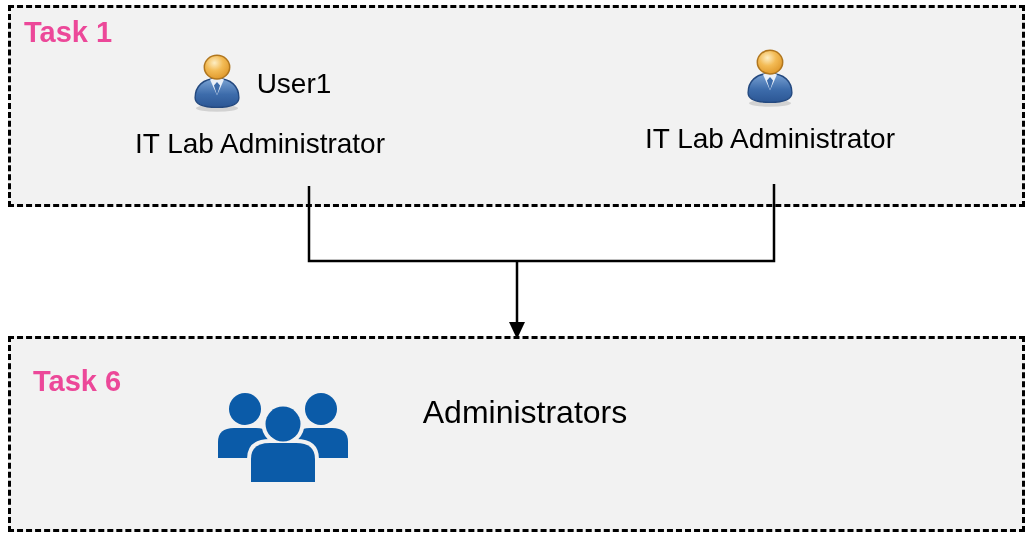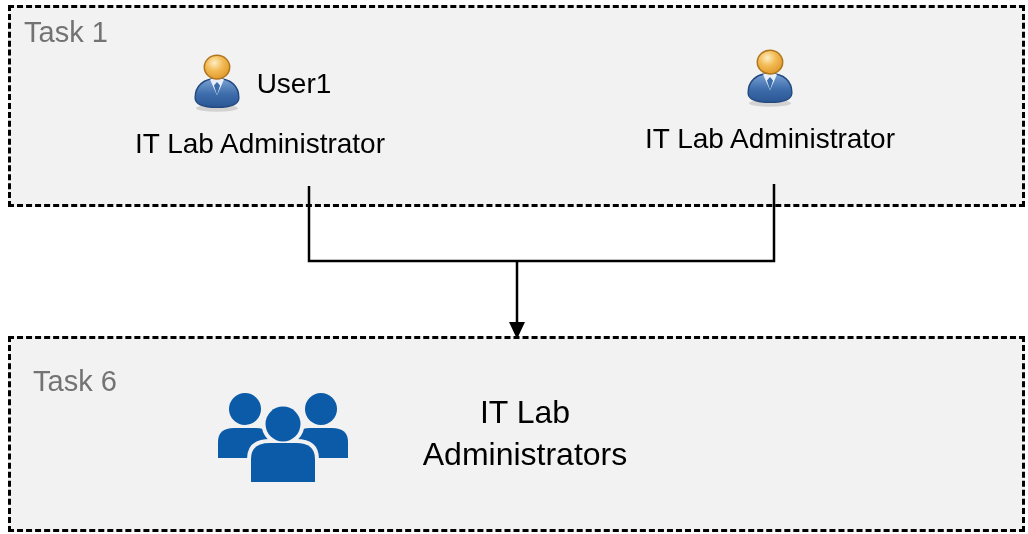--- a/index.html
+++ b/index.html
@@ -13,22 +13,22 @@
     position:absolute;
     background:#F2F2F2;
     border:3px dashed #000;
     box-sizing:border-box;
   }
   #task1-box { left:8px;  top:5px;   width:1017px; height:202px; }
   #task2-box { left:8px;  top:336px; width:1017px; height:196px; }
 
   .task-label {
     position:absolute;
-    font-size:29px; font-weight:normal;
-    color:#737373;
+    font-size:29px; font-weight:bold;
+    color:#ec4899;
     z-index:3;
   }
   #task1-label { left:24px; top:16px; }
   #task2-label { left:33px; top:365px; }
 
   .user-entry {
     position:absolute; text-align:center; z-index:3;
   }
   #user-entry-1 { left:115px; top:52px; width:290px; }
   #user-entry-2 { left:588px; top:47px; width:364px; }
@@ -125,15 +125,14 @@
     <g>
       <circle cx="71" cy="38" r="17.5" fill="none" stroke="#F2F2F2" stroke-width="8"></circle>
       <path d="M39,96 L39,73 Q39,57 58,57 L84,57 Q103,57 103,73 L103,96 Z" fill="none" stroke="#F2F2F2" stroke-width="8"></path>
       <circle cx="71" cy="38" r="17.5" fill="#0B5BA8"></circle>
       <path d="M39,96 L39,73 Q39,57 58,57 L84,57 Q103,57 103,73 L103,96 Z" fill="#0B5BA8"></path>
     </g>
   </svg>
 </div>
 
 <div id="group-name">
-  <div>IT Lab</div>
   <div>Administrators</div>
 </div>
 
 </body></html>

